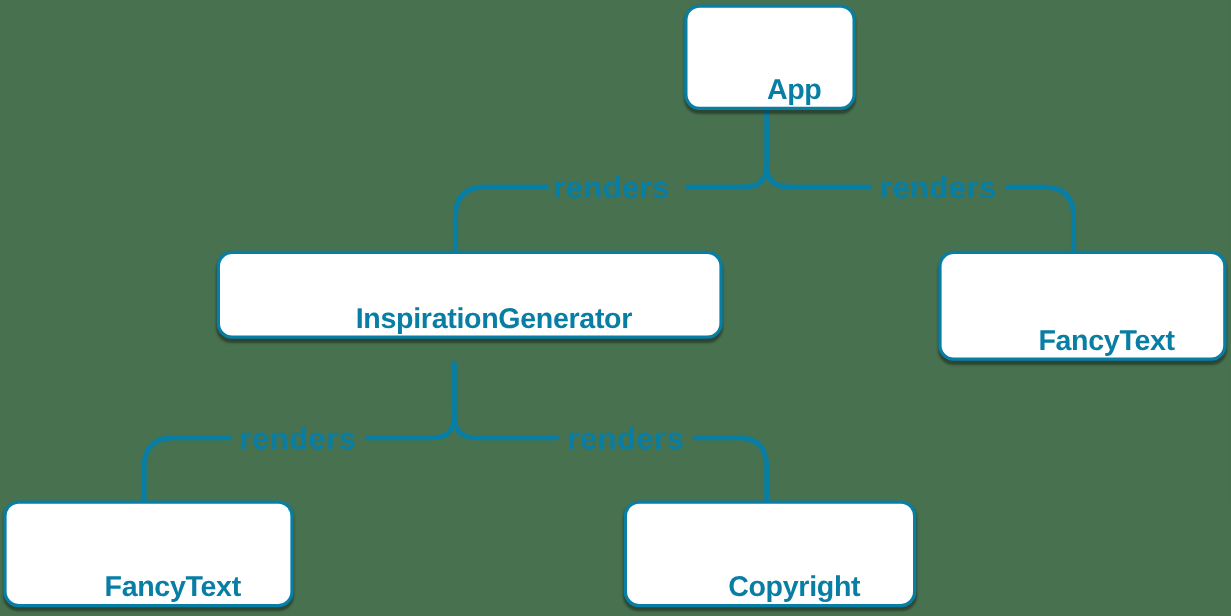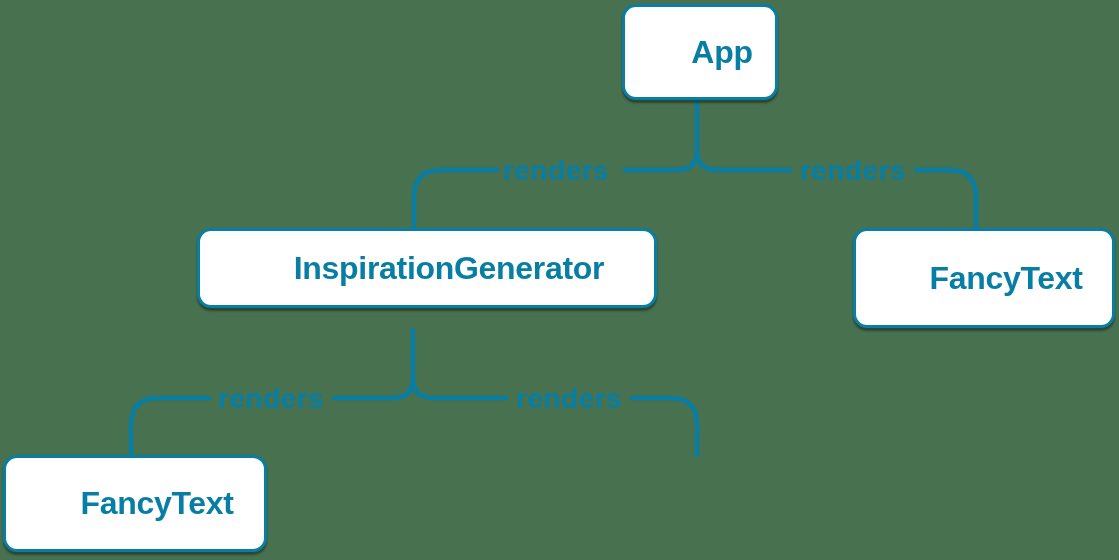--- a/index.html
+++ b/index.html
@@ -41,24 +41,24 @@
     font-weight: 600;
     text-anchor: middle;
     letter-spacing: 0.5px;
   }
   .node {
     position: absolute;
     background: var(--node-fill, #FFFFFF);
     border: 3.5px solid var(--accent, #087EA4);
     border-radius: 14px;
     display: flex;
-    align-items: center;
+    align-items: flex-end;
     justify-content: center;
     color: var(--accent, #087EA4);
-    font-size: 32px;
+    font-size: 26px;
     font-weight: 600;
     letter-spacing: -0.3px;
     box-shadow: 0 3px 2px rgba(0, 0, 0, 0.38);
     padding-left: 44px;
   }
   .node-app            { left: 622px; top: 4px;   width: 156px; height: 96px;  }
   .node-inspiration    { left: 197px; top: 228px; width: 460px; height: 80px; }
   .node-fancy-right    { left: 853px; top: 228px; width: 262px; height: 100px; }
   .node-fancy-left     { left: 3px;   top: 455px; width: 264px; height: 97px;  }
   .node-copyright      { left: 567px; top: 455px; width: 266px; height: 97px;  }
@@ -97,14 +97,17 @@
   </div>
 
   <div class="node node-fancy-right">
     <span>FancyText</span>
   </div>
 
   <div class="node node-fancy-left">
     <span>FancyText</span>
   </div>
 
+  <div class="node node-copyright">
+    <span>Copyright</span>
+  </div>
 
 </div>
 
 </body></html>

